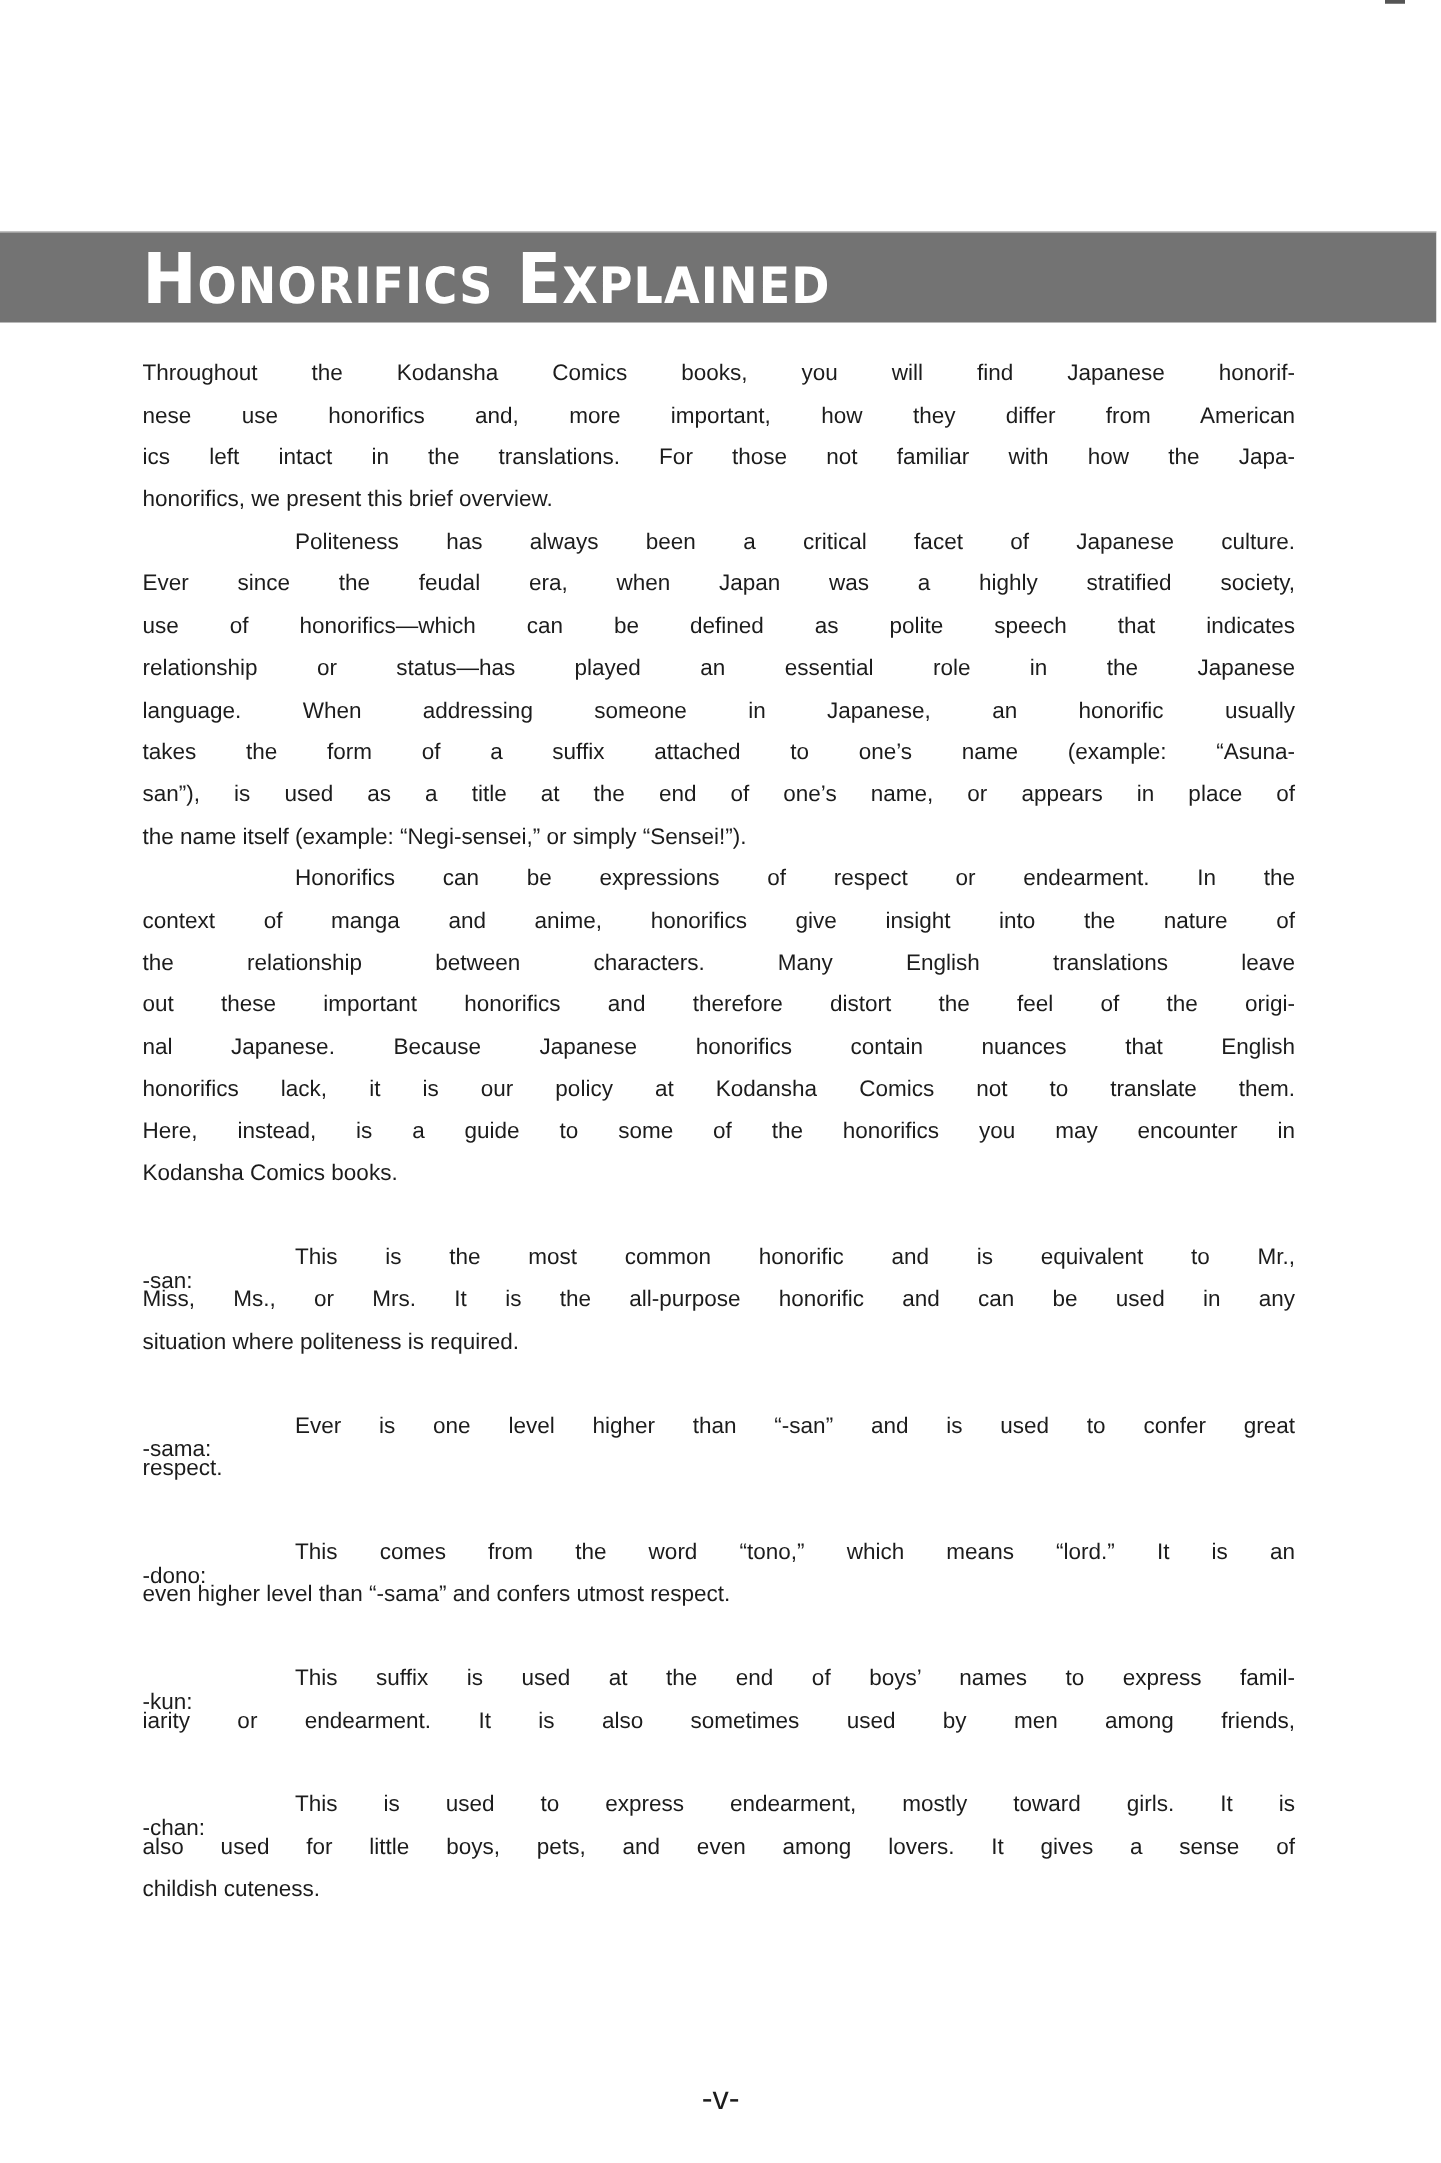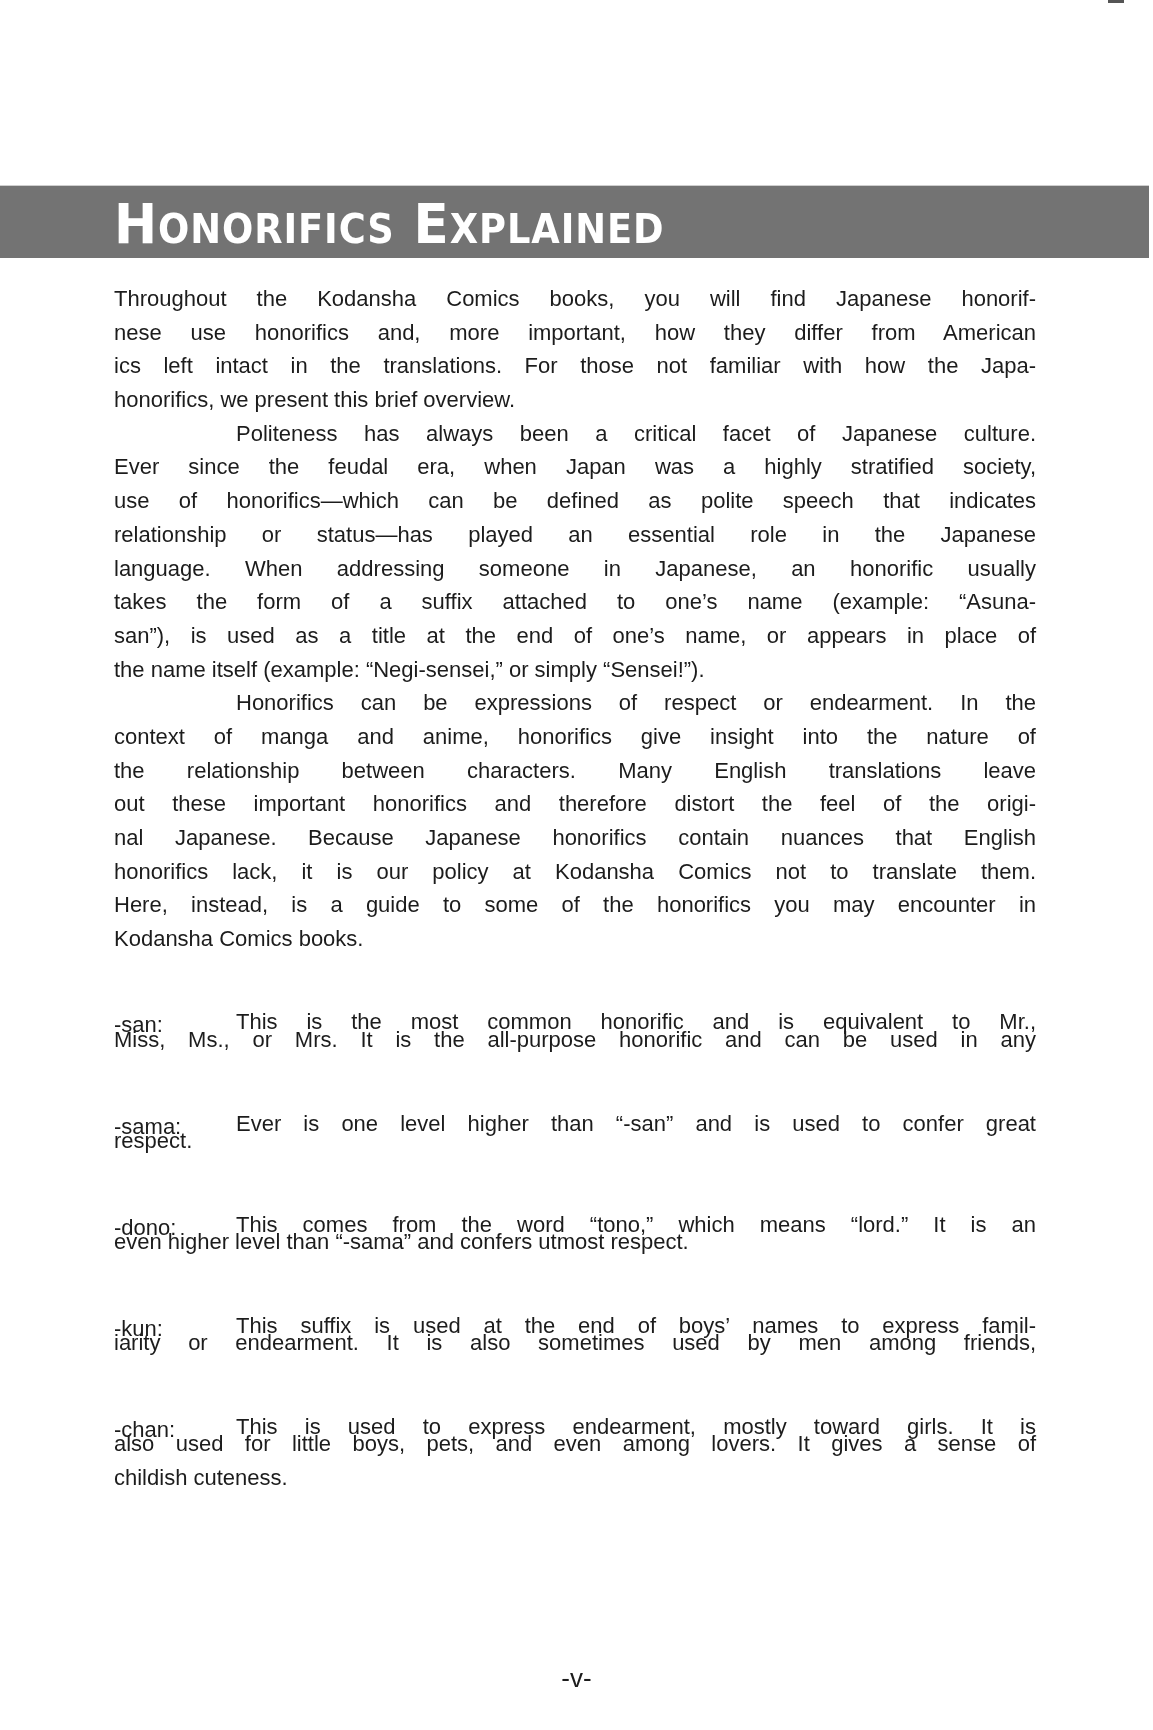--- a/index.html
+++ b/index.html
@@ -1,28 +1,28 @@
 <!DOCTYPE html>
 <html><head>
 <meta charset="utf-8">
 <style>
   html, body { margin: 0; padding: 0; background: #ffffff; }
   body { width: 1153px; height: 1730px; position: relative; overflow: hidden; font-family: "Liberation Sans", "DejaVu Sans", sans-serif; color: #1c1c1c; }
   .corner-mark { position: absolute; left: 1108px; top: 0; width: 16px; height: 3px; background: #555; }
   .banner { position: absolute; left: 0; top: 185px; width: 1149px; height: 72px; background: #737373; border-top: 1px solid #cfcfcf; }
   .banner-title { position: absolute; left: 114px; top: 8px; color: #ffffff; font-family: "DejaVu Sans", sans-serif; font-weight: bold; font-size: 56px; letter-spacing: 1px; line-height: 60px; transform: scaleX(0.92); transform-origin: left center; white-space: nowrap; }
   .banner-title .sc { font-size: 40px; }
-  .content { position: absolute; left: 114px; top: 282px; width: 922px; font-size: 22px; line-height: 33.7px; }
+  .content { position: absolute; left: 114px; top: 282px; width: 922px; font-size: 18px; line-height: 33.7px; }
   .line { display: block; height: 33.7px; white-space: nowrap; text-align: justify; text-align-last: justify; overflow: visible; }
   .line.last { text-align-last: left; }
   .line.indent { padding-left: 122px; }
   .gap { height: 33.7px; }
   .term { display: inline-block; width: 122px; text-align-last: left; margin-top: 19px; }
   .term-line { display: flex; }
-  .term-line .rest { flex: 1; text-align: justify; text-align-last: justify; margin-top: 16px; }
+  .term-line .rest { flex: 1; text-align: justify; text-align-last: justify; }
   .page-number { position: absolute; left: 0; width: 1153px; top: 1663px; text-align: center; font-size: 26px; color: #1c1c1c; }
 </style>
 </head>
 <body>
 
 <div class="corner-mark"></div>
 
 <div class="banner">
   <div class="banner-title"><span>H</span><span class="sc">ONORIFICS</span><span> E</span><span class="sc">XPLAINED</span></div>
 </div>
@@ -58,20 +58,21 @@
   </div>
 
   <div class="gap"></div>
 
   <div>
     <div class="line term-line">
       <span class="term">-san:</span>
       <span class="rest">This is the most common honorific and is equivalent to Mr.,</span>
     </div>
     <span class="line">Miss, Ms., or Mrs. It is the all-purpose honorific and can be used in any</span>
+    <span class="line last">situation where politeness is required.</span>
   </div>
 
   <div class="gap"></div>
 
   <div>
     <div class="line term-line">
       <span class="term">-sama:</span>
       <span class="rest">Ever is one level higher than “-san” and is used to confer great</span>
     </div>
     <span class="line last">respect.</span>

